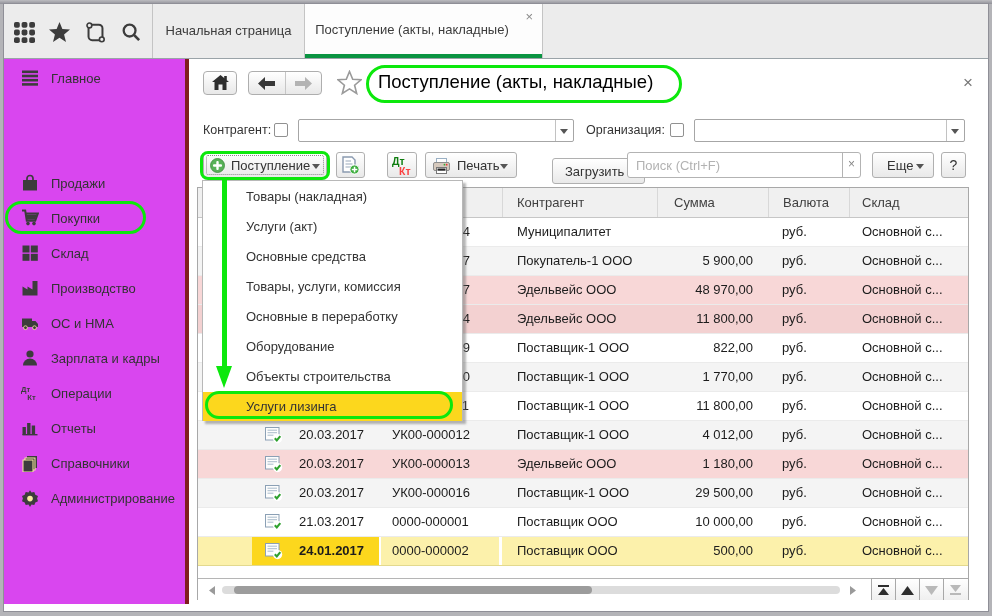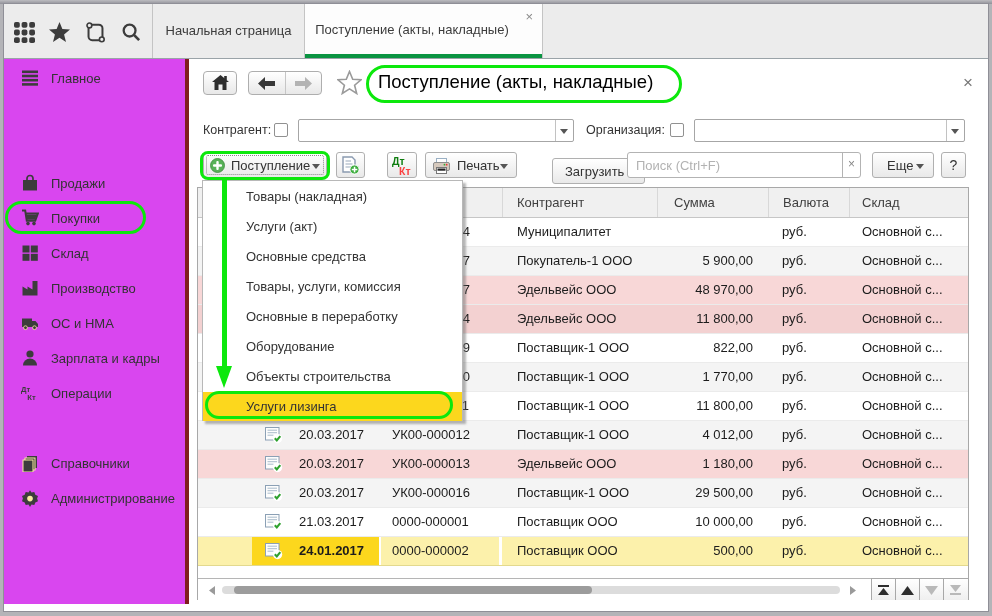--- a/index.html
+++ b/index.html
@@ -138,20 +138,31 @@
         </svg>
         <span class="tx">ОС и НМА</span>
       </div>
   <div class="sbitem" style="top:320px">
         <svg class="ic" viewBox="0 0 20 18">
           <text x="0" y="8" font-size="8.5" font-weight="bold" fill="#3c3c3c" font-family="Liberation Sans">Дт</text>
           <text x="7" y="17" font-size="8.5" font-weight="bold" fill="#3c3c3c" font-family="Liberation Sans">Кт</text>
         </svg>
         <span class="tx">Операции</span>
       </div>
+  <div class="sbitem" style="top:355px">
+        <svg class="ic" viewBox="0 0 18 18">
+          <g fill="#3c3c3c">
+            <rect x="1.5" y="8" width="3.4" height="8"></rect>
+            <rect x="6.1" y="4" width="3.4" height="12"></rect>
+            <rect x="10.7" y="6.5" width="3.4" height="9.5"></rect>
+            <rect x="1.5" y="15" width="15" height="1.4"></rect>
+          </g>
+        </svg>
+        <span class="tx">Отчеты</span>
+      </div>
   <div class="sbitem" style="top:390px">
         <svg class="ic" viewBox="0 0 18 18">
           <rect x="6" y="2" width="10" height="12" fill="#3c3c3c"></rect>
           <rect x="4" y="4" width="10" height="12" fill="#3c3c3c" stroke="#fbeca1" stroke-width="1"></rect>
           <rect x="2" y="6" width="10" height="12" fill="#3c3c3c" stroke="#fbeca1" stroke-width="1"></rect>
         </svg>
         <span class="tx">Справочники</span>
       </div>
   <div class="sbitem" style="top:425px">
         <svg class="ic" viewBox="0 0 18 18">

